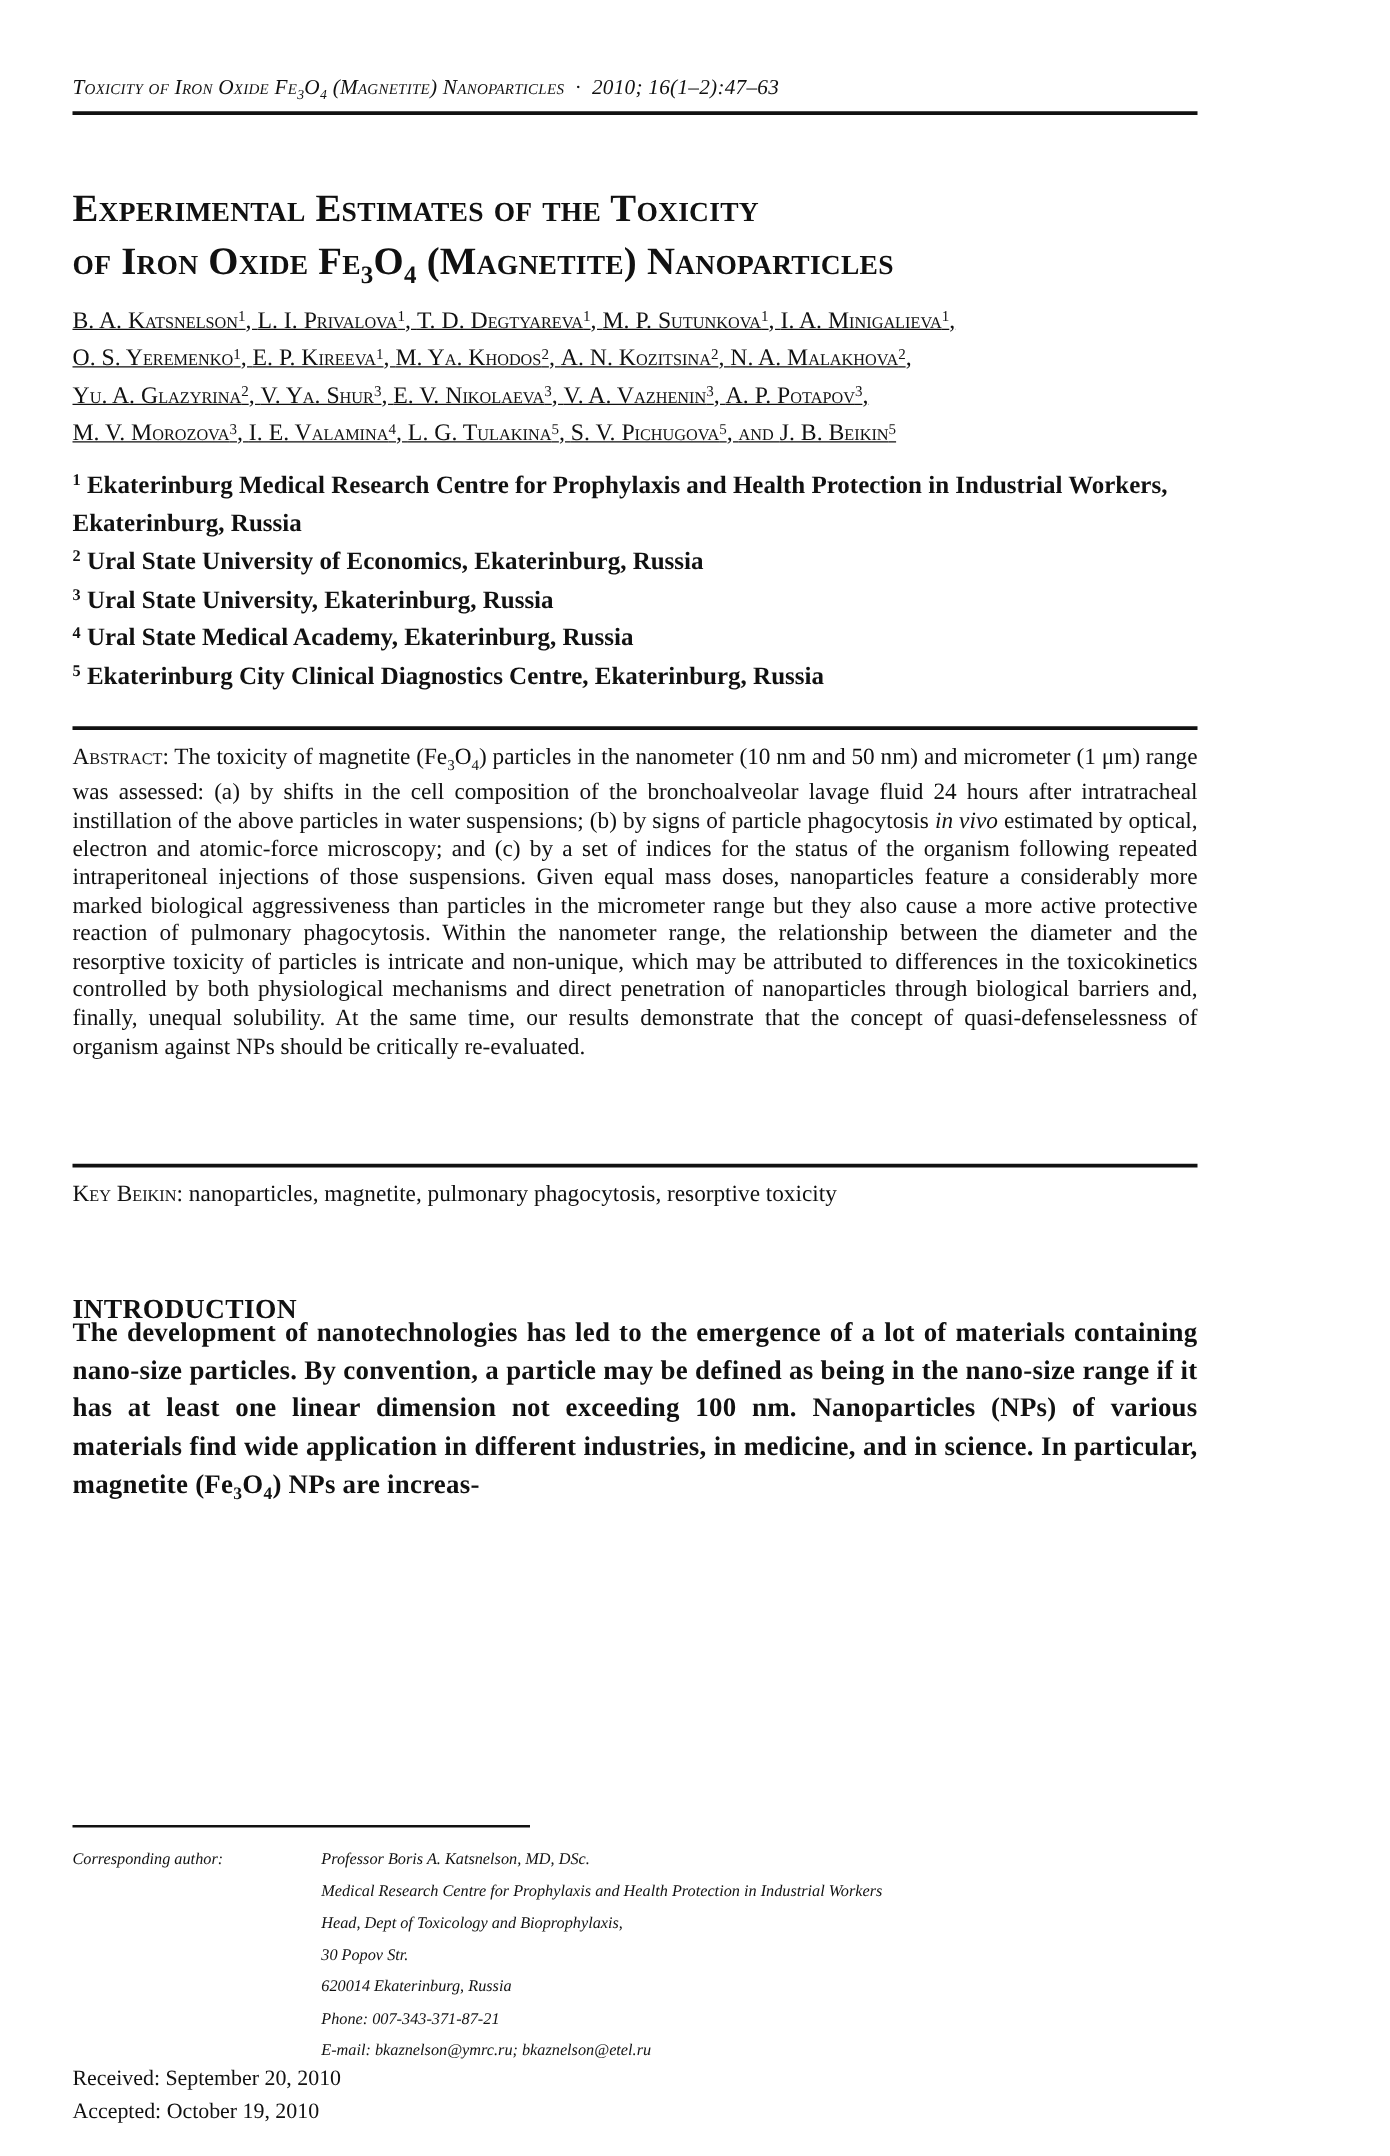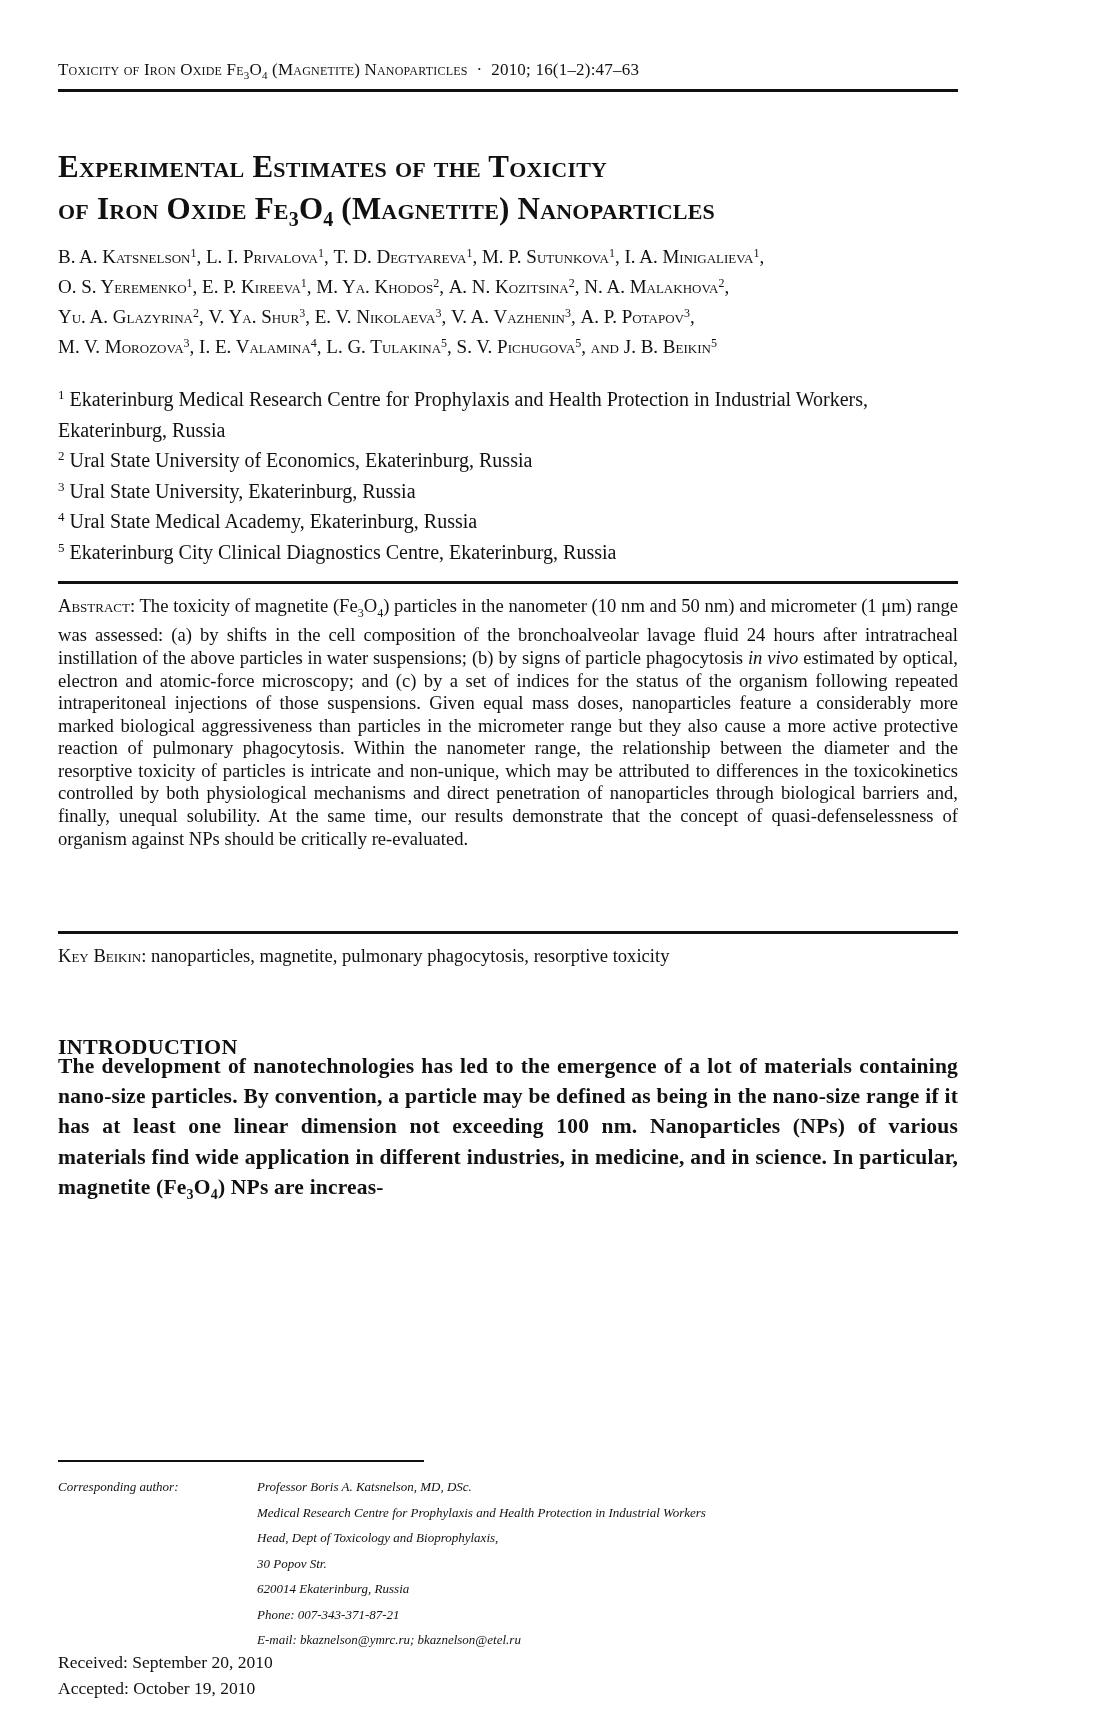--- a/index.html
+++ b/index.html
@@ -1,27 +1,27 @@
 <!DOCTYPE html>
 <html><head>
 <meta charset="utf-8">
 <style>
   html, body { margin: 0; padding: 0; background: #ffffff; }
   body { width: 1112px; height: 1725px; position: relative; overflow: hidden;
          font-family: "Liberation Serif", "DejaVu Serif", serif; color: #111; }
   .page { position: absolute; left: 58px; top: 0; width: 900px; }
-  .running-head { position: absolute; top: 60px; left: 0; font-size: 17px; letter-spacing: 0.2px; white-space: nowrap; }
+  .running-head { position: absolute; top: 60px; left: 0; font-size: 17px; letter-spacing: 0.2px; white-space: nowrap; font-style: italic; }
   .sc { font-variant: small-caps; }
   .rule-thick { position: absolute; left: 0; width: 900px; height: 3px; background: #111; }
   .title { position: absolute; top: 146px; left: 0; font-weight: bold; font-size: 31px; line-height: 42px;
            font-variant: small-caps; letter-spacing: 0.2px; }
-  .authors { position: absolute; top: 242px; left: 0; font-size: 19px; line-height: 30px; width: 900px; }
+  .authors { position: absolute; top: 242px; left: 0; font-size: 19px; line-height: 30px; width: 900px; text-decoration: underline; }
   .authors .au { font-variant: small-caps; }
   sup { font-size: 12px; vertical-align: top; position: relative; top: -4px; }
-  .affil { position: absolute; top: 384px; left: 0; font-size: 20px; line-height: 30.5px; width: 900px; }
+  .affil { position: absolute; top: 373px; left: 0; font-size: 20px; line-height: 30.5px; width: 900px; font-weight: bold; }
   .affil sup { font-size: 13px; }
   .abstract { position: absolute; top: 595px; left: 0; width: 900px; font-size: 18.6px; line-height: 22.6px;
               text-align: justify; }
   .label-sc { font-variant: small-caps; }
   .keywords { position: absolute; top: 945px; left: 0; font-size: 18.6px; }
   .section-head { position: absolute; top: 1034px; left: 0; font-size: 22px; font-weight: bold; letter-spacing: 0.3px; }
   .intro { position: absolute; top: 1051px; left: 0; width: 900px; font-size: 21.5px; line-height: 30.2px;
            text-align: justify; letter-spacing: 0.2px; font-weight: bold; }
   .fn-rule { position: absolute; top: 1460px; left: 0; width: 366px; height: 2px; background: #111; }
   .corr { position: absolute; top: 1474px; left: 0; font-size: 13px; font-style: italic; line-height: 25.5px; }

